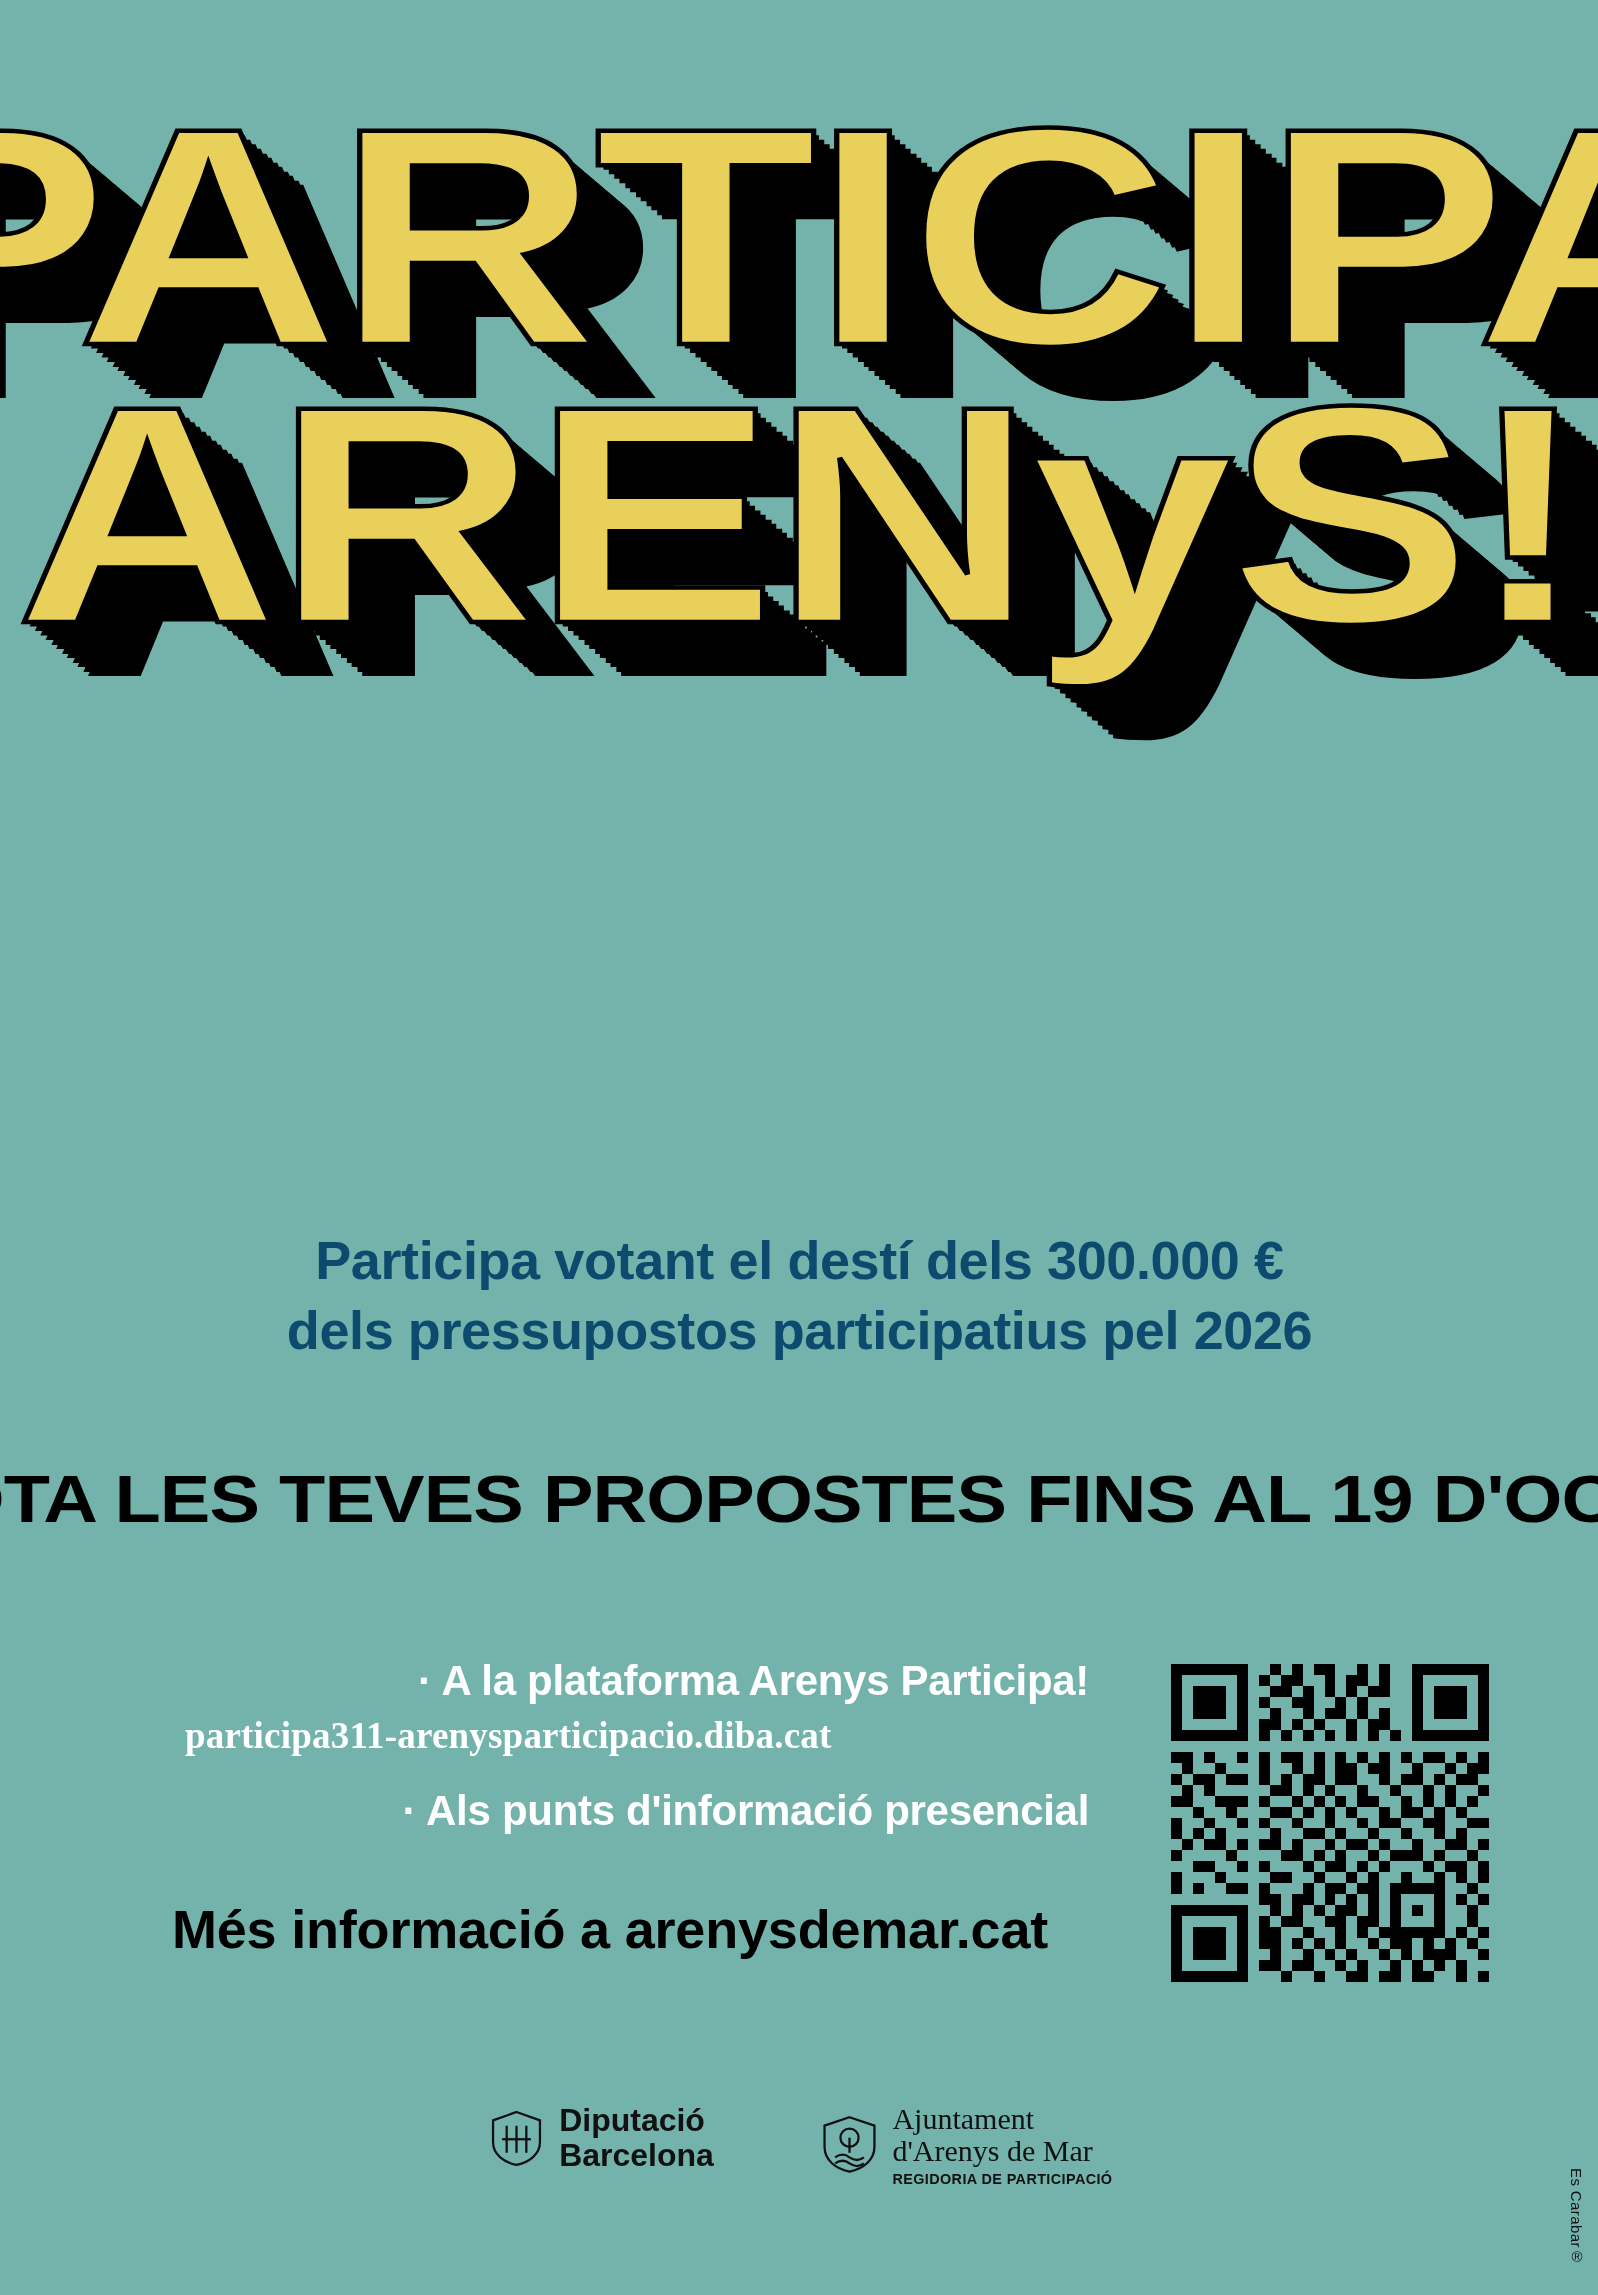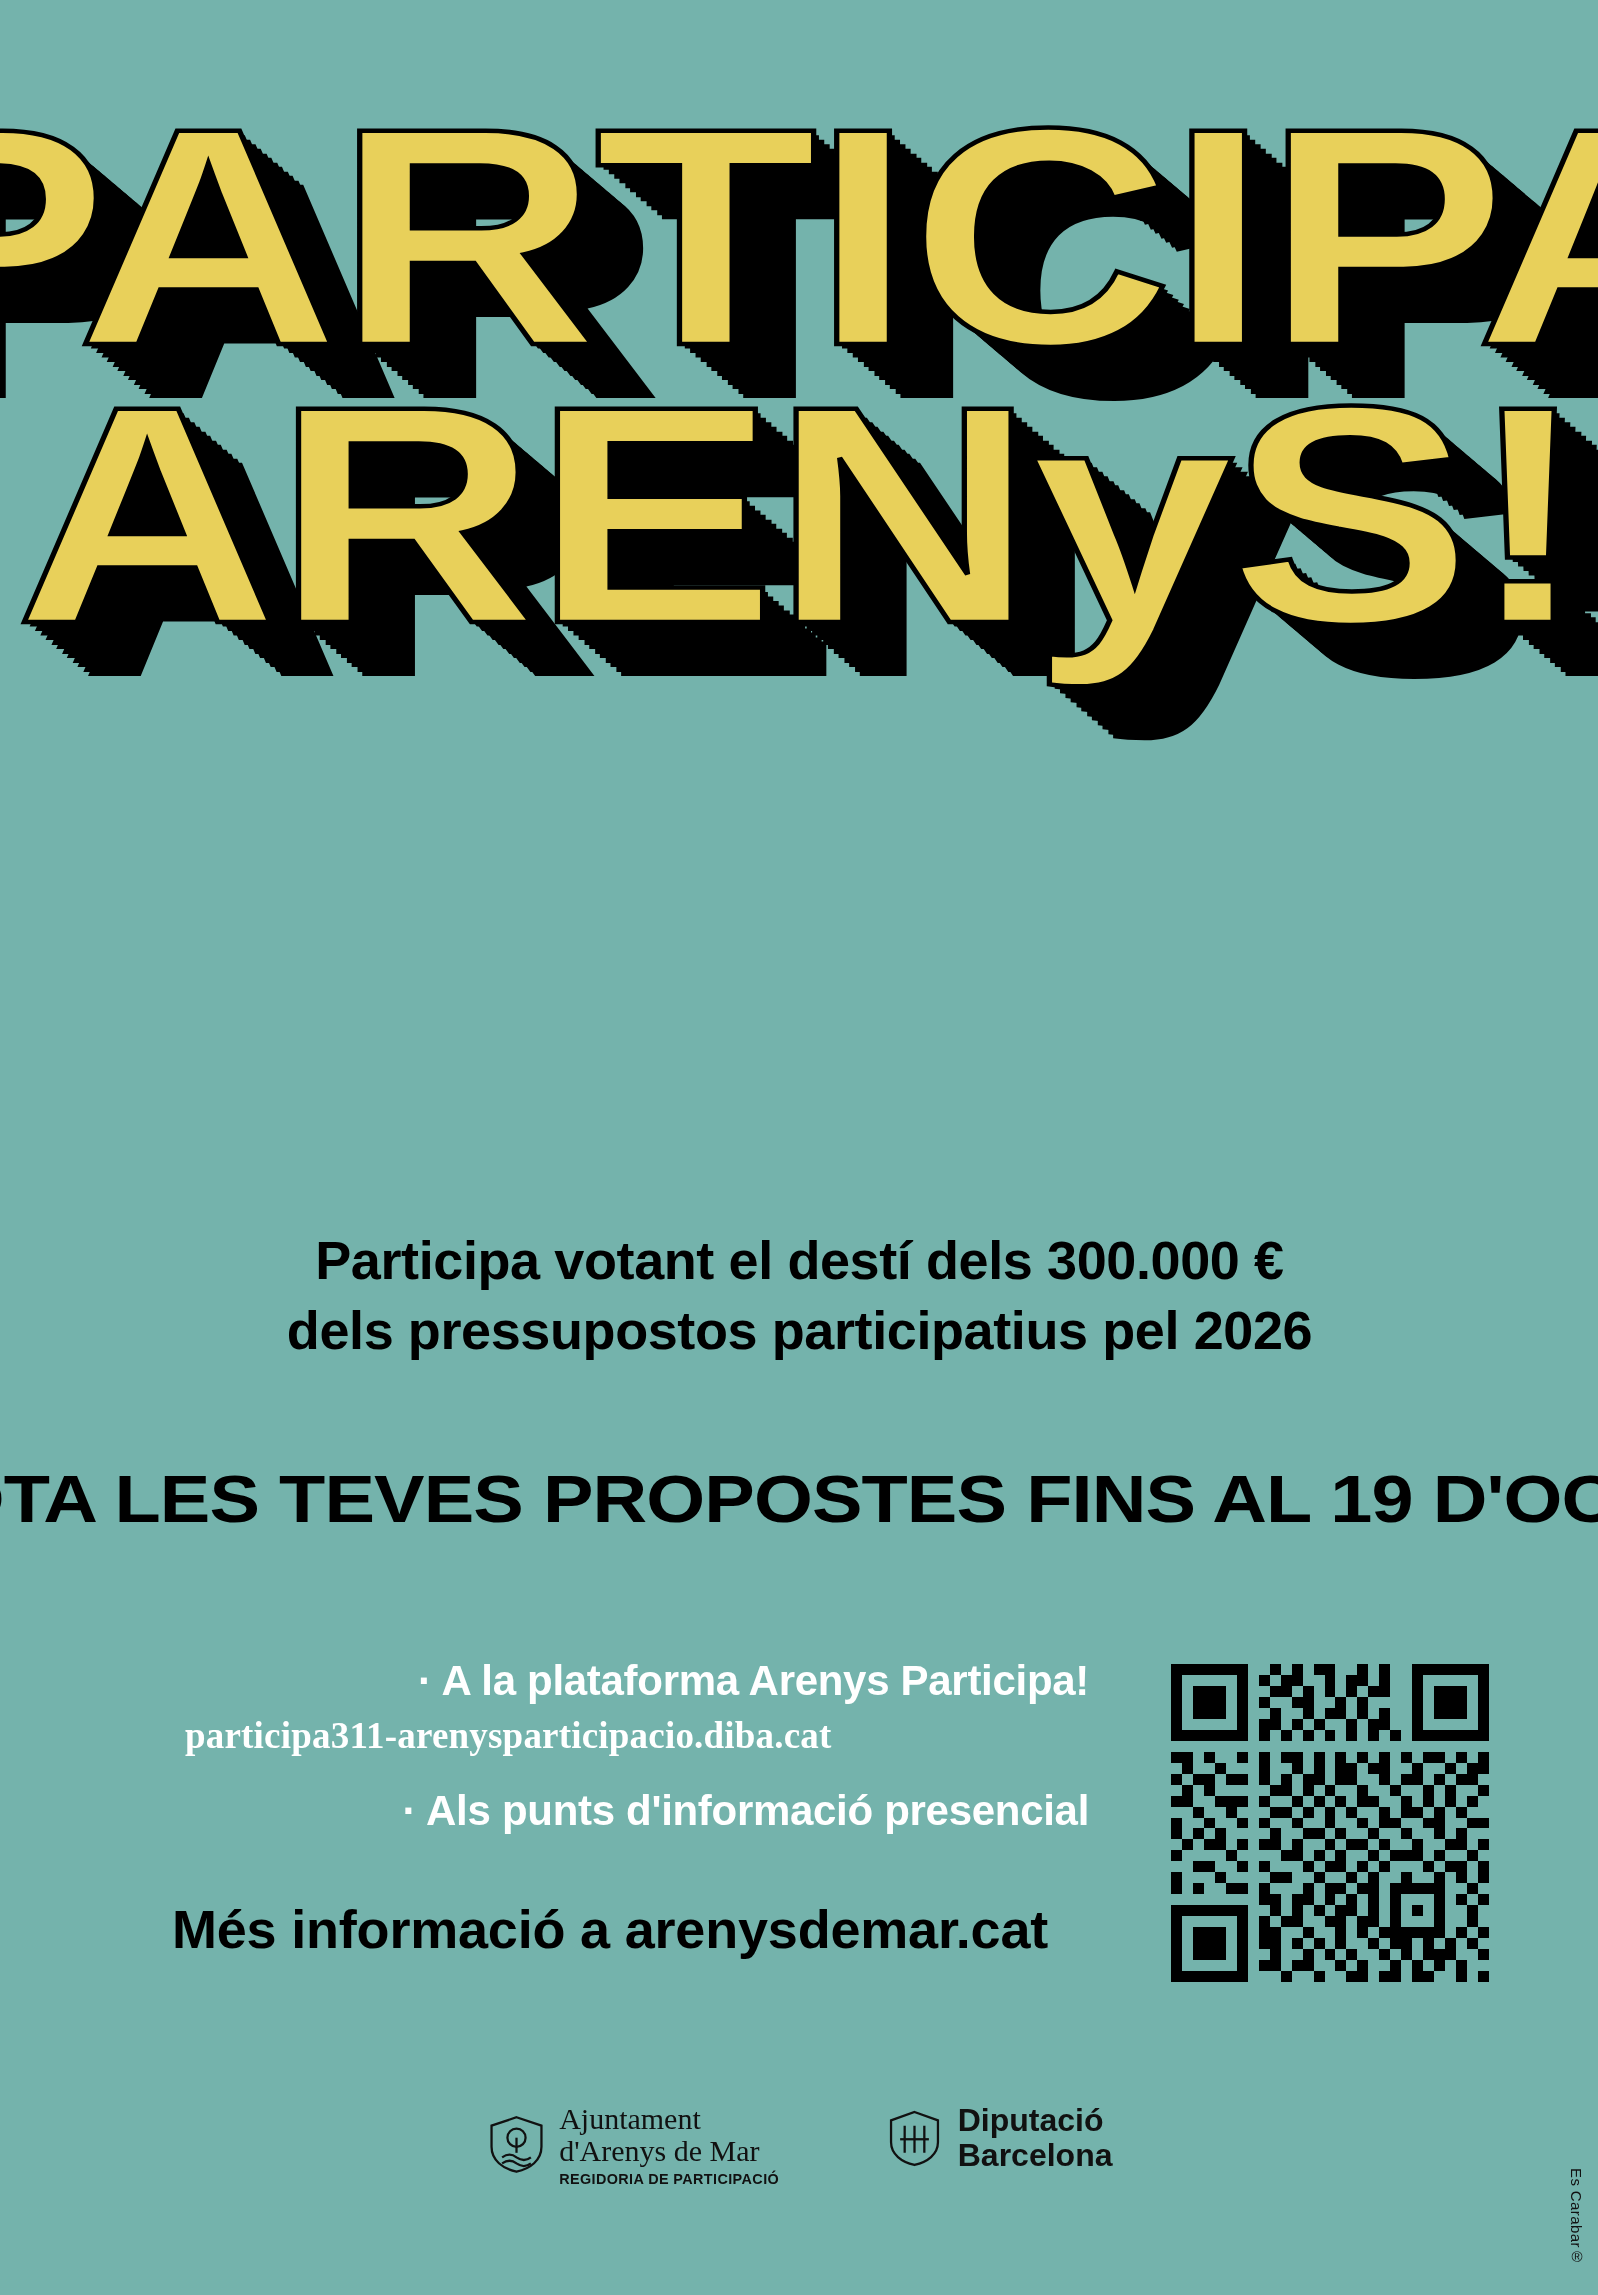--- a/index.html
+++ b/index.html
@@ -51,21 +51,21 @@
     text-transform: none;
   }
 
   
   .subtitle {
     position: absolute;
     left: 0;
     top: 1225px;
     width: 1599px;
     text-align: center;
-    color: #000000;
+    color: #0c4a6e;
     font-size: 54px;
     font-weight: bold;
     line-height: 1.30;
     letter-spacing: -0.4px;
   }
 
   
   .vote-line {
     position: absolute;
     left: 0;
@@ -463,49 +463,49 @@
         <rect x="16" y="28" width="2" height="1"></rect>
           <rect x="19" y="28" width="1" height="1"></rect>
         <rect x="22" y="28" width="2" height="1"></rect>
           <rect x="28" y="28" width="1" height="1"></rect>
       </g>
     </svg>
   </div>
 
   <div class="footer">
 
+    <div class="logo logo-diba">
+      <span class="logo-mark">
+        <svg viewBox="0 0 78 78" width="59" height="59" aria-hidden="true">
+          <path d="M39 4 L70 15 L70 44 C70 60 56 70 39 74 C22 70 8 60 8 44 L8 15 Z" fill="none" stroke="#111" stroke-width="3"></path>
+          <path d="M26 22 L26 58 M39 22 L39 58 M52 22 L52 58" stroke="#111" stroke-width="3"></path>
+          <path d="M20 40 L58 40" stroke="#111" stroke-width="3"></path>
+        </svg>
+      </span>
+      <span class="logo-text">
+        <div class="d1">Diputació</div>
+        <div class="d2">Barcelona</div>
+      </span>
+    </div>
+
     <div class="logo">
       <span class="logo-mark">
         <svg viewBox="0 0 78 78" width="59" height="59" aria-hidden="true">
           <path d="M39 3 L72 14 L72 42 C72 60 57 71 39 75 C21 71 6 60 6 42 L6 14 Z" fill="none" stroke="#111" stroke-width="3"></path>
           <circle cx="39" cy="30" r="12" fill="none" stroke="#111" stroke-width="3"></circle>
           <path d="M39 30 L39 50" stroke="#111" stroke-width="3"></path>
           <path d="M20 56 q10 -7 19 0 q10 7 19 0" fill="none" stroke="#111" stroke-width="3"></path>
           <path d="M20 64 q10 -7 19 0 q10 7 19 0" fill="none" stroke="#111" stroke-width="3"></path>
         </svg>
       </span>
       <span class="logo-text">
         <div class="l1">Ajuntament</div>
         <div class="l2">d'Arenys de Mar</div>
         <div class="l3">REGIDORIA DE PARTICIPACIÓ</div>
       </span>
     </div>
 
-    <div class="logo logo-diba">
-      <span class="logo-mark">
-        <svg viewBox="0 0 78 78" width="59" height="59" aria-hidden="true">
-          <path d="M39 4 L70 15 L70 44 C70 60 56 70 39 74 C22 70 8 60 8 44 L8 15 Z" fill="none" stroke="#111" stroke-width="3"></path>
-          <path d="M26 22 L26 58 M39 22 L39 58 M52 22 L52 58" stroke="#111" stroke-width="3"></path>
-          <path d="M20 40 L58 40" stroke="#111" stroke-width="3"></path>
-        </svg>
-      </span>
-      <span class="logo-text">
-        <div class="d1">Diputació</div>
-        <div class="d2">Barcelona</div>
-      </span>
-    </div>
-
   </div>
 
   <div class="credit">Es Carabar®</div>
 
 </div>
 
 
 </body></html>

